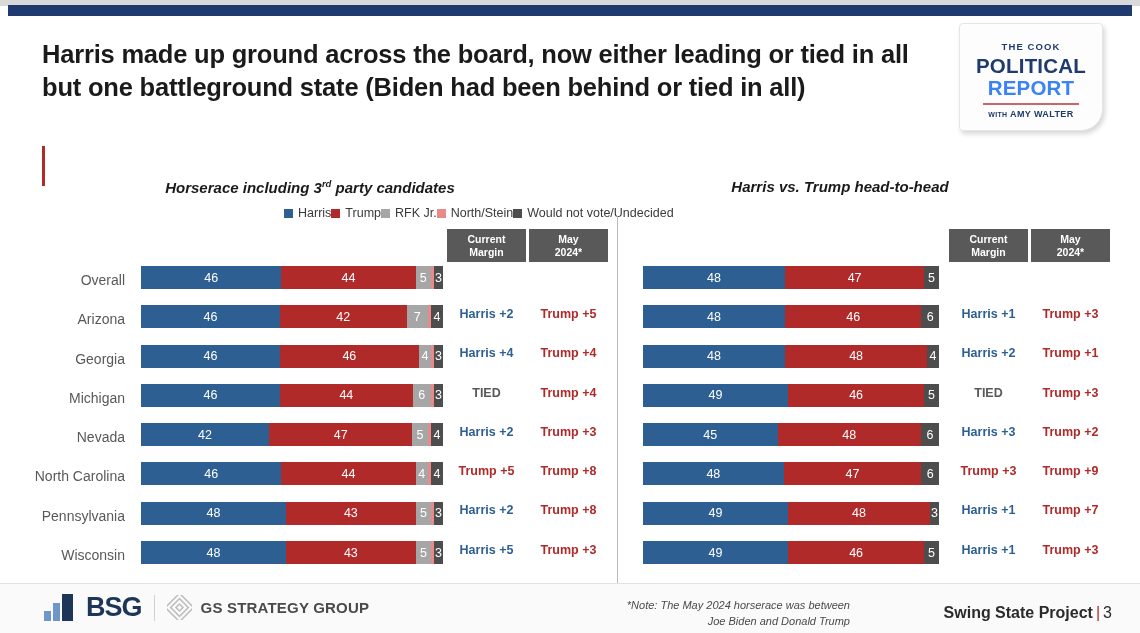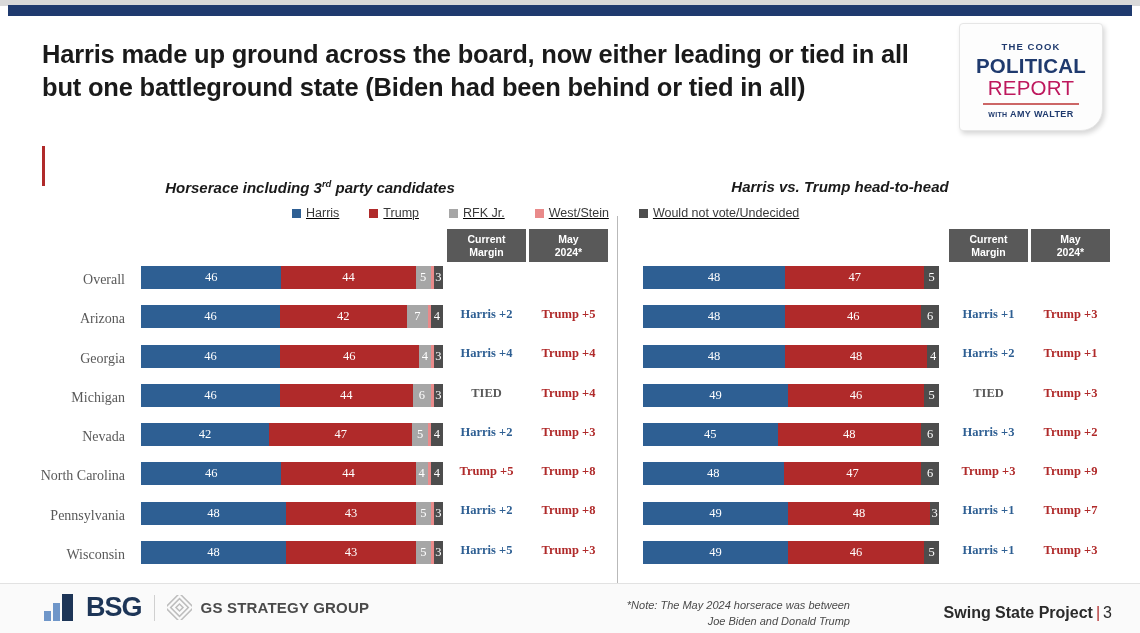--- a/index.html
+++ b/index.html
@@ -26,21 +26,21 @@
   
   .logo-card{
     position:absolute;left:959px;top:23px;width:142px;height:106px;
     background:#fdfdfd;border-radius:4px 4px 22px 4px;
     border:1px solid #e6e6e6;
     box-shadow:2px 3px 5px rgba(0,0,0,0.16);
     text-align:center;
   }
   .logo-l1{font-size:9.5px;letter-spacing:1.1px;color:#1f3a6e;font-weight:bold;margin-top:17px;}
   .logo-l2{font-size:20.5px;letter-spacing:0.2px;color:#1f3a6e;font-weight:bold;line-height:1.05;margin-top:3px;}
-  .logo-l3{font-size:20.5px;letter-spacing:0.2px;color:#be185d;font-weight:normal;line-height:1.05;}
+  .logo-l3{font-size:20.5px;letter-spacing:0.2px;color:#3b82f6;font-weight:bold;line-height:1.05;}
   .logo-rule{width:96px;height:1.5px;background:#c66;margin:5px auto 4px auto;}
   .logo-l4{font-size:9px;color:#1f3a6e;font-weight:bold;letter-spacing:0.4px;}
   .logo-l4 .with{font-size:7px;letter-spacing:0.3px;}
 
   
   .sec-rule{position:absolute;left:42px;top:146px;width:3px;height:40px;background:#b02a2a;}
   .sec-label{
     position:absolute;left:53px;top:148px;
     font-size:14.5px;font-weight:bold;color:#1f3a6e;
   }
@@ -49,39 +49,39 @@
   .panel-title{
     position:absolute;top:178px;
     font-size:15px;font-weight:bold;font-style:italic;color:#1a1a1a;
     text-align:center;
   }
   #ptitle-left{left:130px;width:360px;}
   #ptitle-right{left:640px;width:400px;}
   .sup{font-size:9.5px;vertical-align:super;}
 
   
-  .legend{position:absolute;left:292px;top:206px;display:flex;align-items:center;gap:30px;text-decoration:underline;}
+  .legend{position:absolute;left:284px;top:206px;display:flex;align-items:center;}
   .lg{display:flex;align-items:center;gap:5px;font-size:12.5px;color:#3a3a3a;}
   .sw{width:9px;height:9px;display:inline-block;}
 
   
   .vdiv{position:absolute;left:617px;top:216px;width:1px;height:370px;background:#b9b9b9;}
 
   
   .chiprow{position:absolute;top:229px;display:flex;gap:3px;}
   #chips-left{left:447px;}
   #chips-right{left:949px;}
   .chip{
     width:79px;height:33px;background:#595959;color:#fff;
     font-size:10.5px;font-weight:bold;line-height:1.18;
     display:flex;align-items:center;justify-content:center;text-align:center;
   }
 
   
-  .rows{position:absolute;left:0;top:264px;width:1140px;font-family:Liberation Serif, serif;}
+  .rows{position:absolute;left:0;top:264px;width:1140px;}
   .row{position:relative;height:39.3px;}
 
   .statelabel{
     position:absolute;left:0;width:125px;text-align:right;
     font-size:14px;color:#595959;top:8px;
   }
 
   .barwrap{position:absolute;height:23px;top:2px;display:flex;background:#f0abfc;}
   .bw-left{left:141px;width:302px;}
   .bw-right{left:643px;width:296px;}
@@ -167,21 +167,21 @@
       <div class="lg">
         <span class="sw" style="background: rgb(176, 42, 42);"></span>
         <span>Trump</span>
       </div>
       <div class="lg">
         <span class="sw" style="background: rgb(166, 166, 166);"></span>
         <span>RFK Jr.</span>
       </div>
       <div class="lg">
         <span class="sw" style="background: rgb(233, 138, 138);"></span>
-        <span>West/Stein</span>
+        <span>North/Stein</span>
       </div>
       <div class="lg">
         <span class="sw" style="background: rgb(77, 77, 77);"></span>
         <span>Would not vote/Undecided</span>
       </div>
     </div>
 
   <div class="chiprow" id="chips-left">
     <div class="chip">
       <span><span>Current</span><br><span>Margin</span></span>

